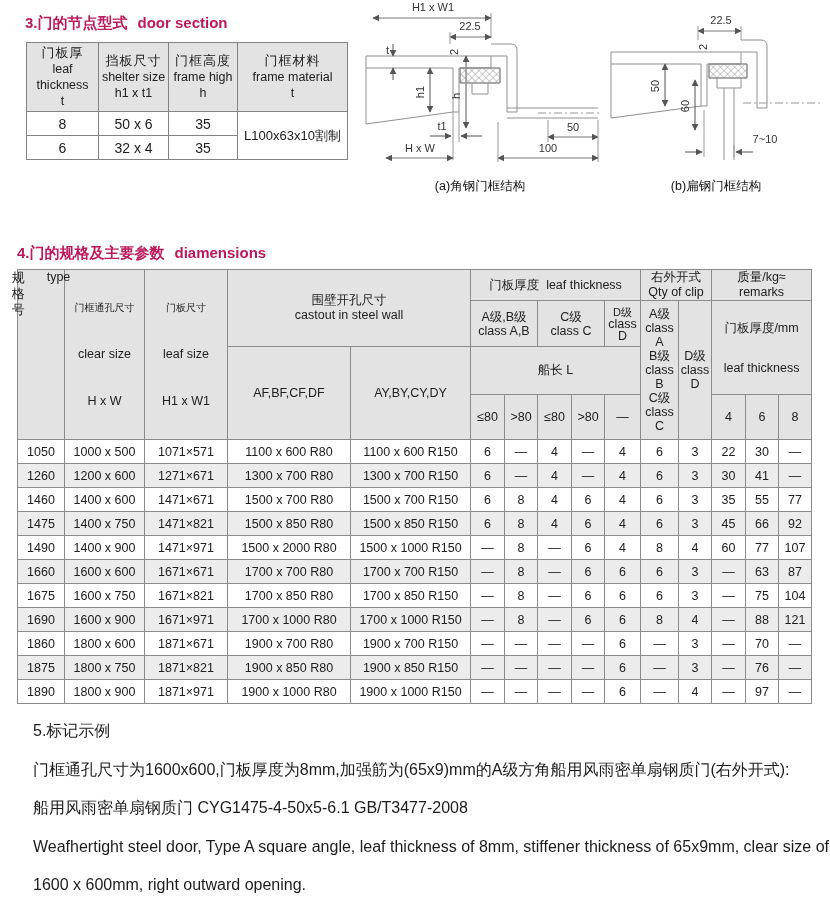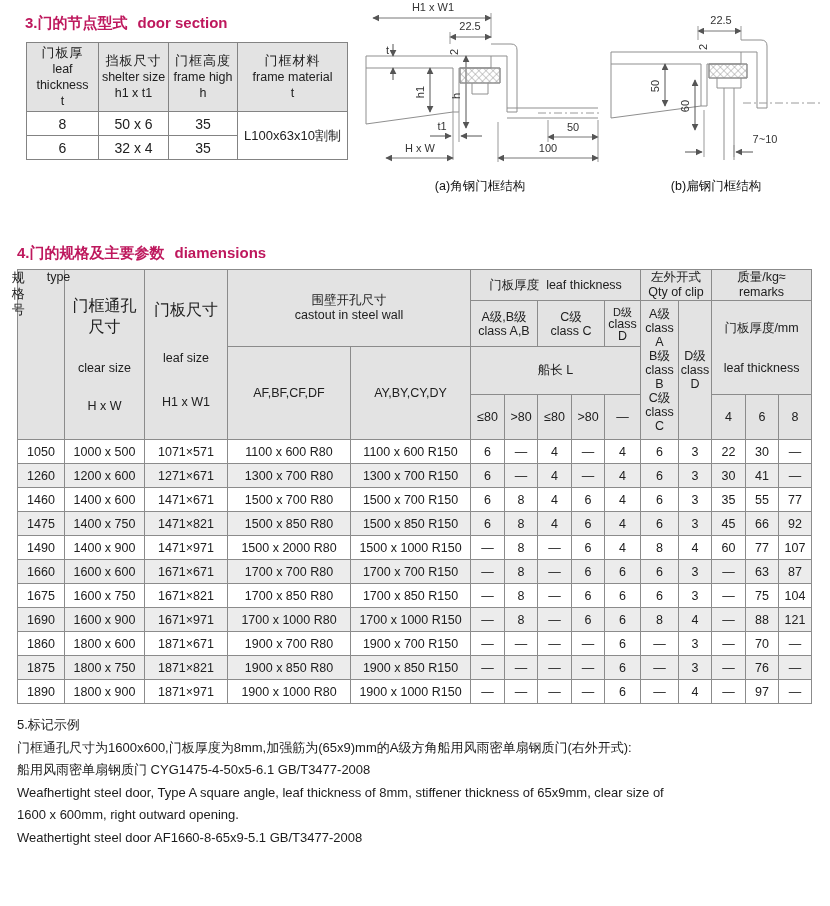--- a/index.html
+++ b/index.html
@@ -38,25 +38,25 @@
   #spec-table tbody td { height:23px; background:#fff; font-size:12.5px; }
   #spec-table tbody tr.alt td { background:#ececec; }
   .two-line { line-height:15px; }
   .small-hd { font-size:11.5px; line-height:14px; }
   .tiny-hd { font-size:9.5px; line-height:12px; }
   .tiny-hd .zh { font-size:11px; }
   .stack { display:flex; flex-direction:column; justify-content:space-around; height:100%; }
   .vtext { width:15px; margin:0 auto; word-break:break-all; line-height:16px; font-size:13px; }
   .type-cell-inner { display:flex; justify-content:center; gap:22px; height:100%; font-size:12.5px; }
   .dimcol { display:flex; flex-direction:column; justify-content:space-around; height:140px; font-size:12.5px; }
-  .dimcol .zh { font-size:16px; }
+  .dimcol .zh { font-size:10px; }
 
   
   #s5 { margin:10px 0 0 17px; }
-  #s5 p { margin:0; height:22.6px; line-height:22.6px; font-size:13px; color:#1c1c1c; white-space:nowrap; }
+  #s5 p { margin:16px; height:22.6px; line-height:22.6px; font-size:16px; color:#1c1c1c; white-space:nowrap; }
 </style>
 </head>
 <body>
 
 <div id="page">
 
   <div id="top-area">
 
     <div id="s3-title" class="sec-title">
       <span>3.门的节点型式</span><span class="en">door  section</span>
@@ -267,21 +267,21 @@
           </div>
         </td>
         <td colspan="2" rowspan="2" class="two-line">
           <div>围壁开孔尺寸</div>
           <div>castout in steel wall</div>
         </td>
         <td colspan="5">
           <span>门板厚度</span>&nbsp;&nbsp;<span>leaf thickness</span>
         </td>
         <td colspan="2" class="two-line">
-          <div>左外开式</div>
+          <div>右外开式</div>
           <div>Qty of clip</div>
         </td>
         <td colspan="3" class="two-line">
           <div>质量/kg≈</div>
           <div>remarks</div>
         </td>
       </tr>
       <tr>
         <td colspan="2" class="r2 small-hd">
           <div>A级,B级</div>

